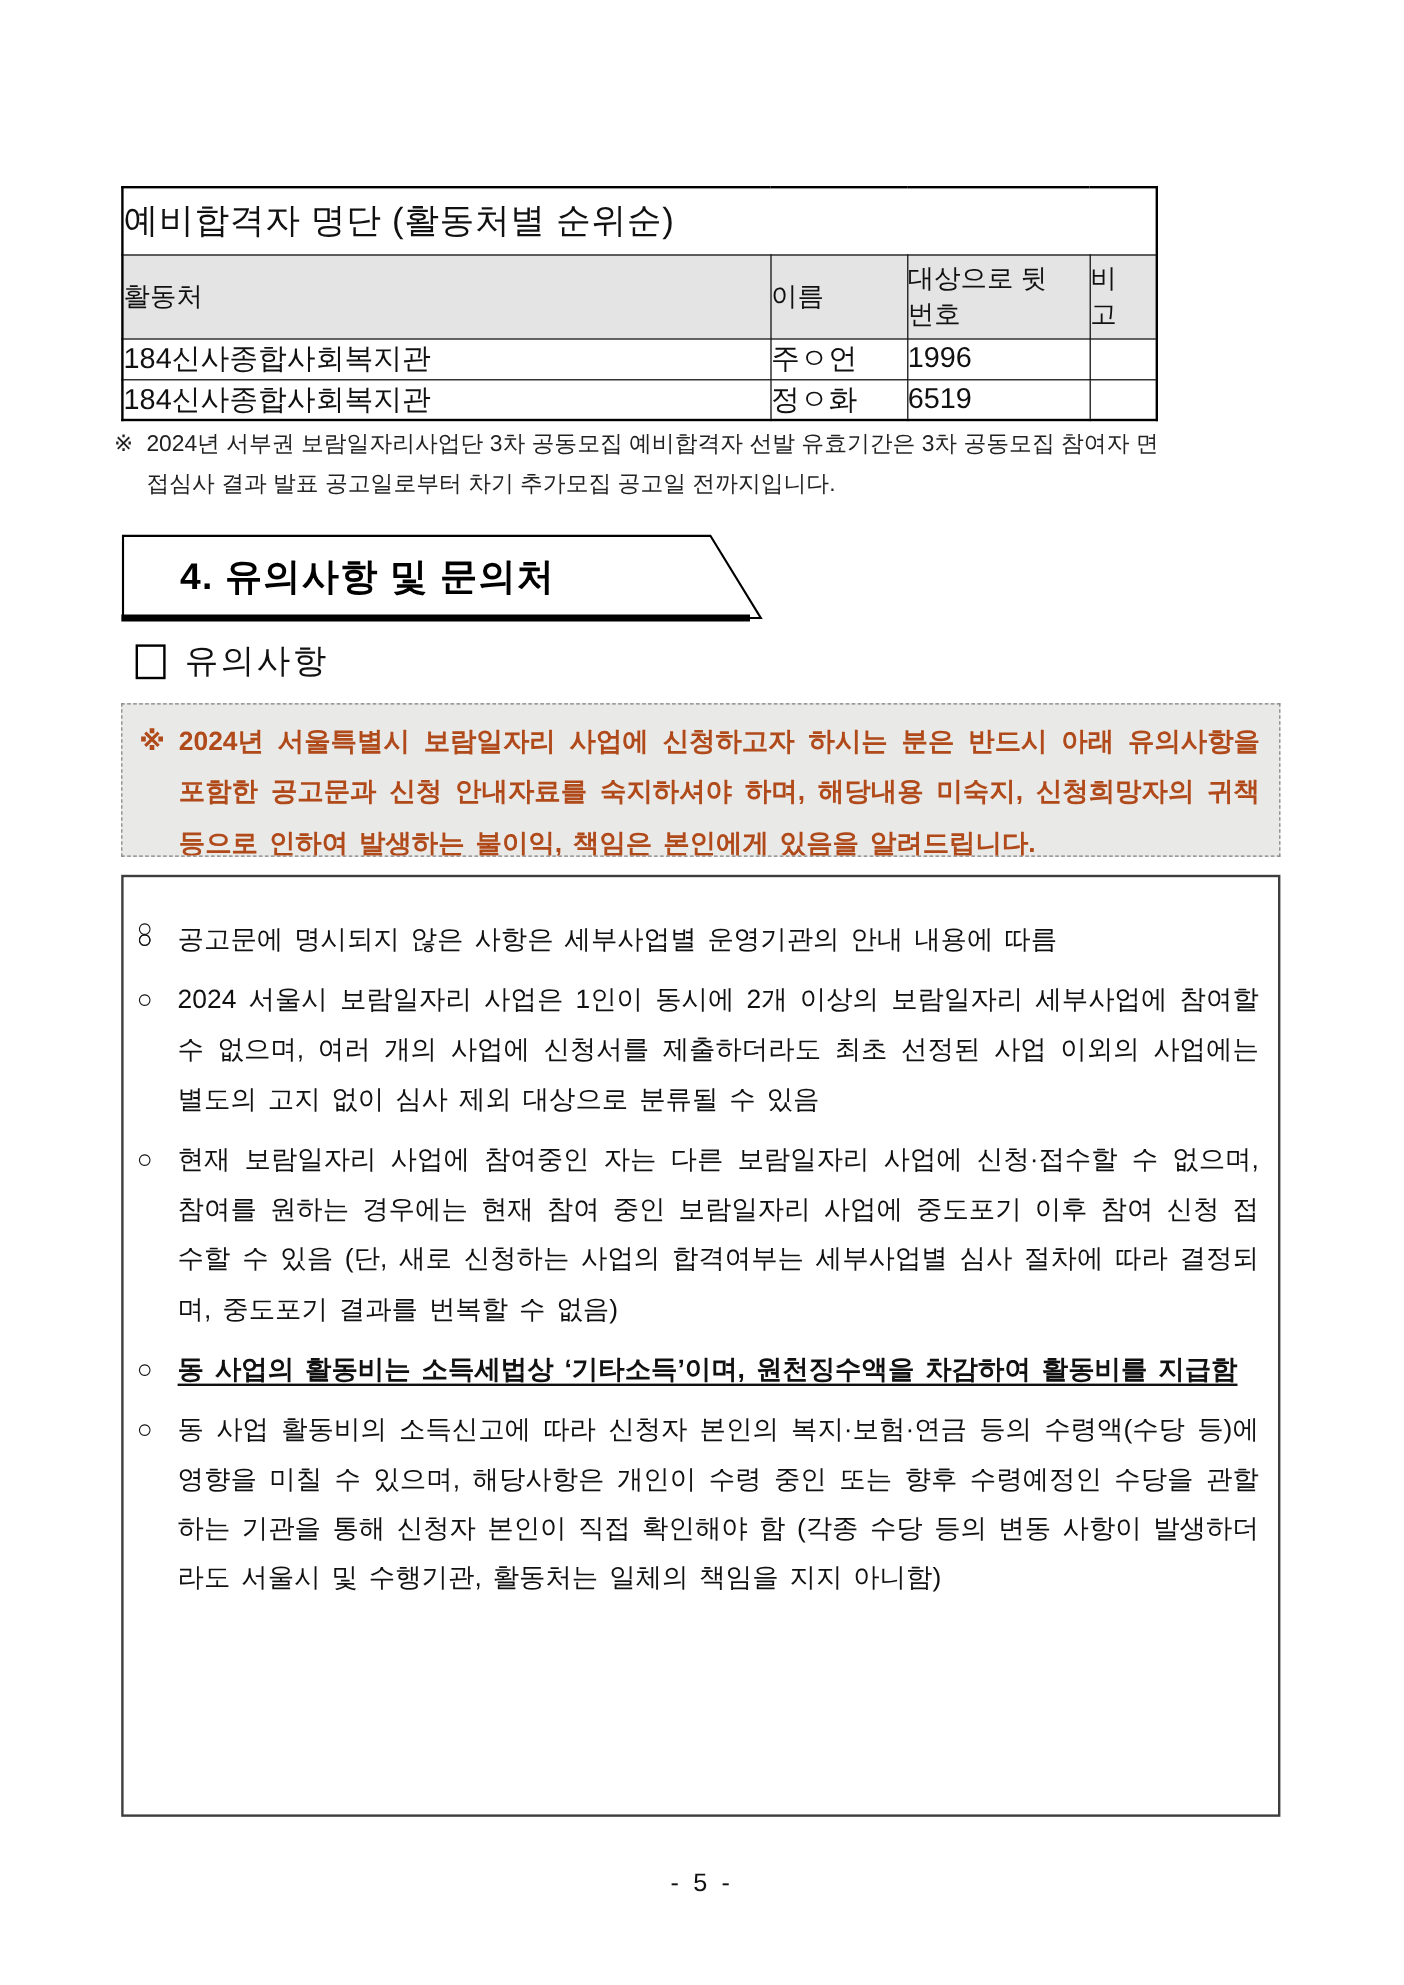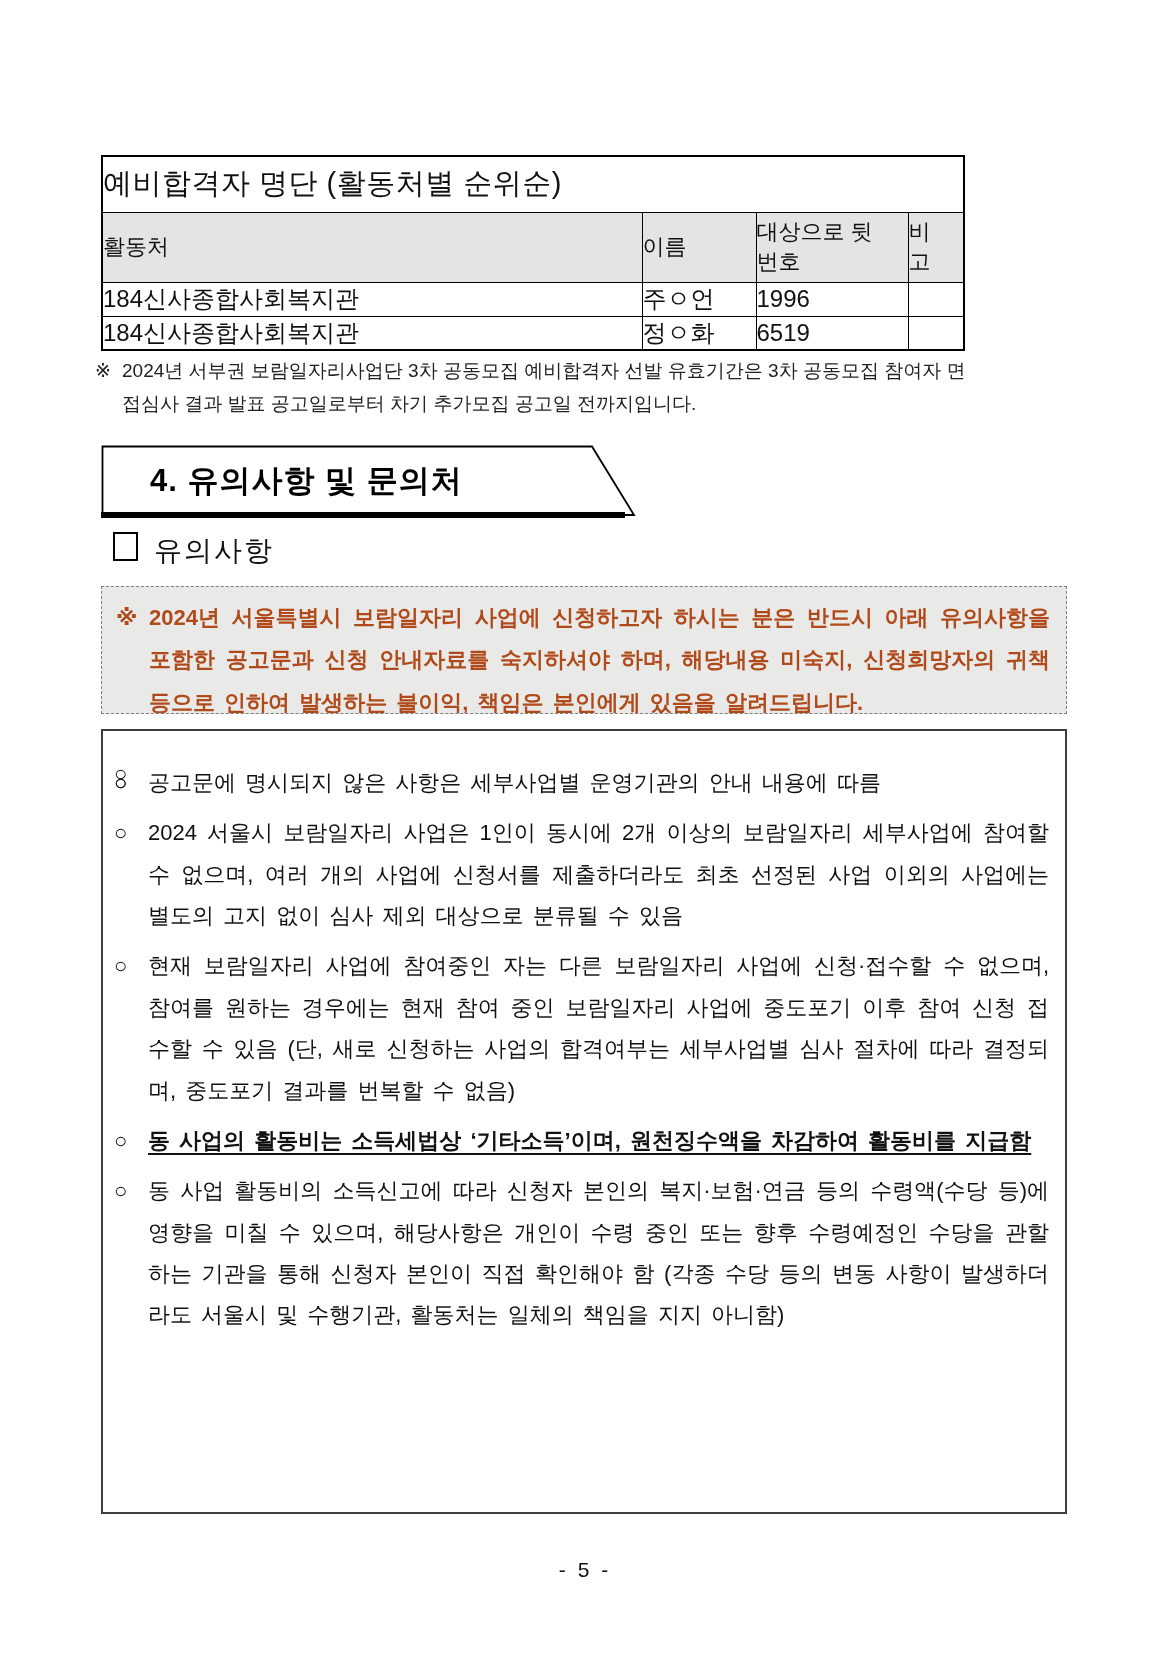--- a/index.html
+++ b/index.html
@@ -26,21 +26,21 @@
     font-size: 19px; line-height: 1.75; padding-left: 27px; color: #222; }
   .table-note .marker { position: absolute; left: 0; top: 0; }
 
   
   .section-banner { position: absolute; left: 101px; top: 445px; width: 540px; height: 78px; }
   .section-banner svg { position: absolute; left: 0; top: 0; }
   .section-banner .banner-label { position: absolute; left: 28px; top: 15px;
     font-size: 31px; font-weight: bold; letter-spacing: 1px; color: #000; margin-left: 21px; }
 
   
-  .sub-heading { position: absolute; left: 101px; top: 532px; display: flex; align-items: flex-start; padding-left: 12px; }
+  .sub-heading { position: absolute; left: 101px; top: 532px; display: flex; align-items: center; padding-left: 12px; }
   .sub-heading .sq { display: inline-block; width: 25px; height: 29px; border: 2px solid #000; margin-right: 16px; }
   .sub-heading .sub-label { font-size: 28px; letter-spacing: 2px; color: #111; }
 
   
   .warn-box { position: absolute; left: 101px; top: 586px; width: 966px; height: 128px;
     background: #e9e9e7; border: 1px dashed #7f7f7f; padding: 10px 16px 10px 14px; overflow: hidden; }
   .warn-text-wrap { position: relative; padding-left: 33px; text-align: justify;
     font-size: 22px; line-height: 1.93; font-weight: bold; color: #b04a1a; word-spacing: 3px; }
   .warn-text-wrap .marker { position: absolute; left: 0; top: 0; }
 

